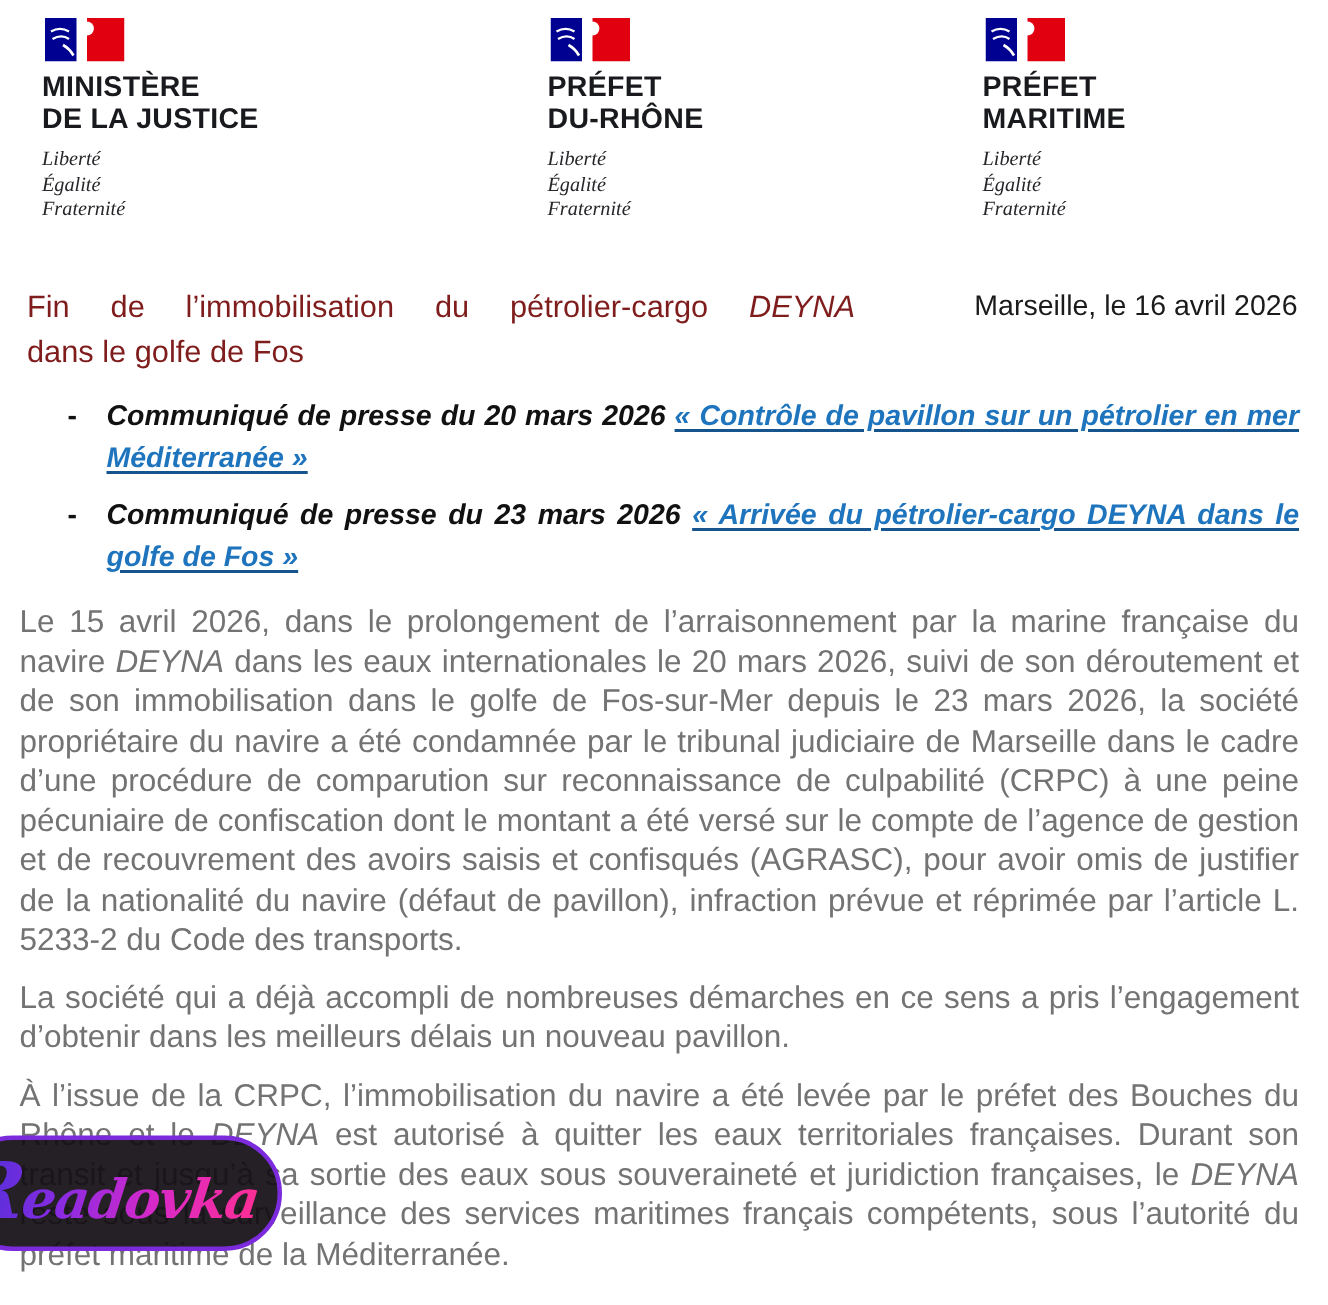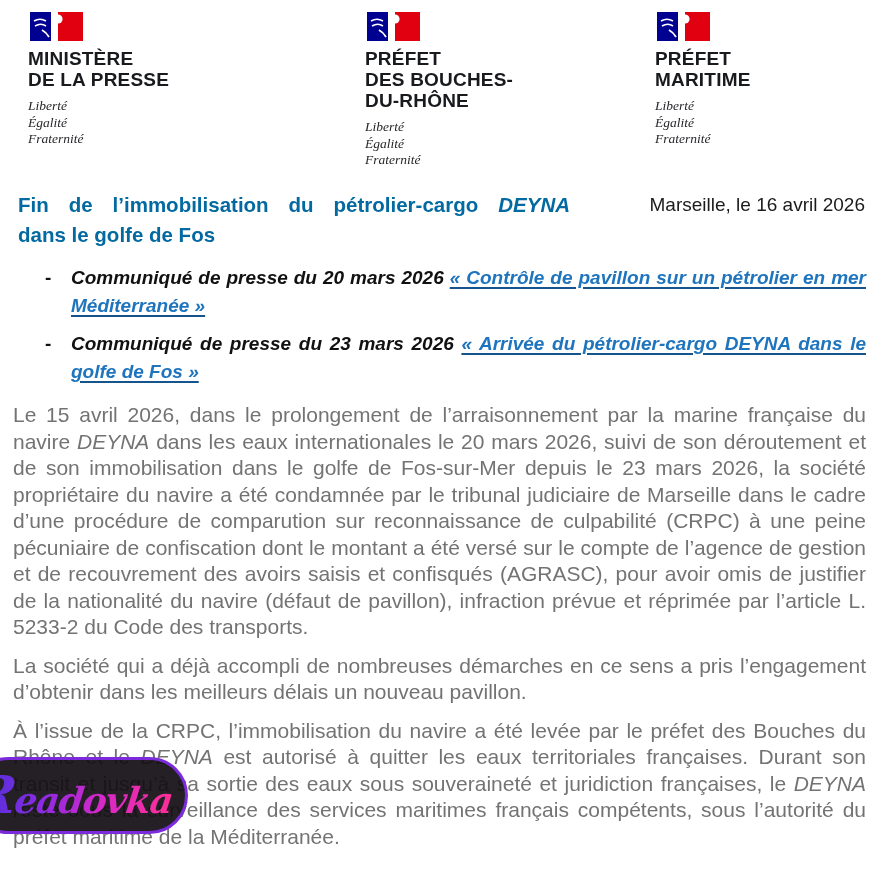--- a/index.html
+++ b/index.html
@@ -14,21 +14,21 @@
   .logo-premar{left:655px;}
   .flag{display:block;margin:0 0 7px 2px;}
   .logo-title{font-weight:bold;font-size:19px;line-height:21px;letter-spacing:.2px;color:#191a1d;}
   .motto{margin-top:8px;font-family:"Liberation Serif",serif;font-style:italic;font-size:13.5px;line-height:16.5px;color:#26262a;}
 
   
   .doc-title{margin:20px 0 0;text-align:center;font-size:27px;font-weight:400;letter-spacing:2.2px;color:#202020;}
 
   
   .subject-row{display:flex;margin-top:30px;padding:0 20px 0 18px;}
-  .subject{width:552px;font-weight:bold;font-size:20.5px;line-height:30px;color:#0369a1;}
+  .subject{width:552px;font-weight:normal;font-size:20.5px;line-height:30px;color:#7f1d1d;}
   .subj-line1{display:block;text-align:justify;text-align-last:justify;}
   .subj-line2{display:block;}
   .ship{font-style:italic;}
   .dateline{margin-left:auto;font-size:19px;padding-top:4px;color:#1b1b1b;white-space:nowrap;}
 
   
   .content{padding:0 19px 0 13px;}
   .recall-heading{margin-top:36px;font-size:19px;font-weight:bold;font-style:italic;color:#101010;}
   .recall-heading .u{text-decoration:underline;text-decoration-thickness:1.5px;text-underline-offset:3px;}
 
@@ -62,41 +62,40 @@
       <svg class="flag" width="53" height="29" viewBox="0 0 53 29">
         <rect x="0" y="0" width="21" height="29" fill="#000091"></rect>
         <rect x="28" y="0" width="25" height="29" fill="#E1000F"></rect>
         <circle cx="28" cy="7" r="4.6" fill="#ffffff"></circle>
         <path d="M4 9 q6 -3.5 12 0" stroke="#fff" stroke-width="1.6" fill="none"></path>
         <path d="M5 14 q6 -3.5 11 0" stroke="#fff" stroke-width="1.6" fill="none"></path>
         <path d="M12 18 q4.5 2.5 7 7" stroke="#fff" stroke-width="1.8" fill="none"></path>
       </svg>
       <div class="logo-title">
         <div>MINISTÈRE</div>
-        <div>DE LA PRESSE</div>
+        <div>DE LA JUSTICE</div>
       </div>
       <div class="motto">
         <div>Liberté</div>
         <div>Égalité</div>
         <div>Fraternité</div>
       </div>
     </div>
 
     <div class="logo logo-bdr">
       <svg class="flag" width="53" height="29" viewBox="0 0 53 29">
         <rect x="0" y="0" width="21" height="29" fill="#000091"></rect>
         <rect x="28" y="0" width="25" height="29" fill="#E1000F"></rect>
         <circle cx="28" cy="7" r="4.6" fill="#ffffff"></circle>
         <path d="M4 9 q6 -3.5 12 0" stroke="#fff" stroke-width="1.6" fill="none"></path>
         <path d="M5 14 q6 -3.5 11 0" stroke="#fff" stroke-width="1.6" fill="none"></path>
         <path d="M12 18 q4.5 2.5 7 7" stroke="#fff" stroke-width="1.8" fill="none"></path>
       </svg>
       <div class="logo-title">
         <div>PRÉFET</div>
-        <div>DES BOUCHES-</div>
         <div>DU-RHÔNE</div>
       </div>
       <div class="motto">
         <div>Liberté</div>
         <div>Égalité</div>
         <div>Fraternité</div>
       </div>
     </div>
 
     <div class="logo logo-premar">

